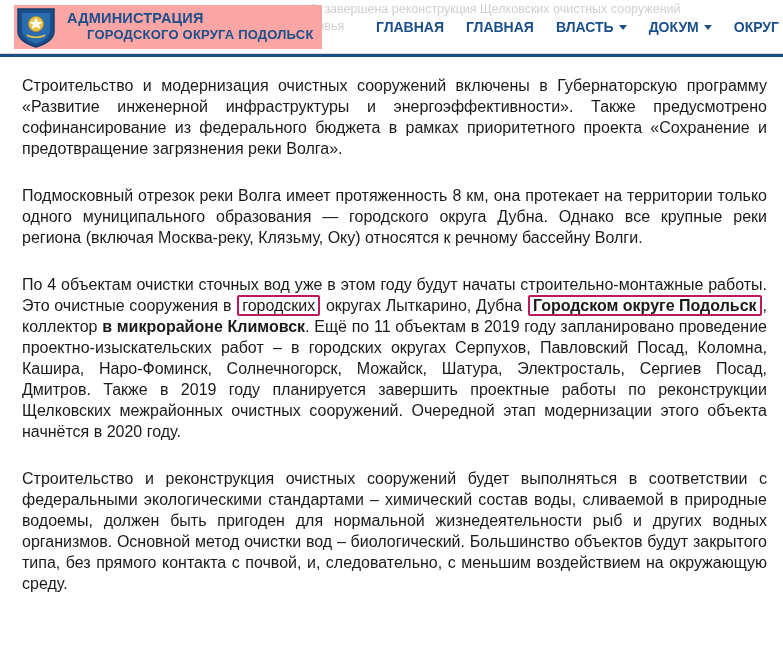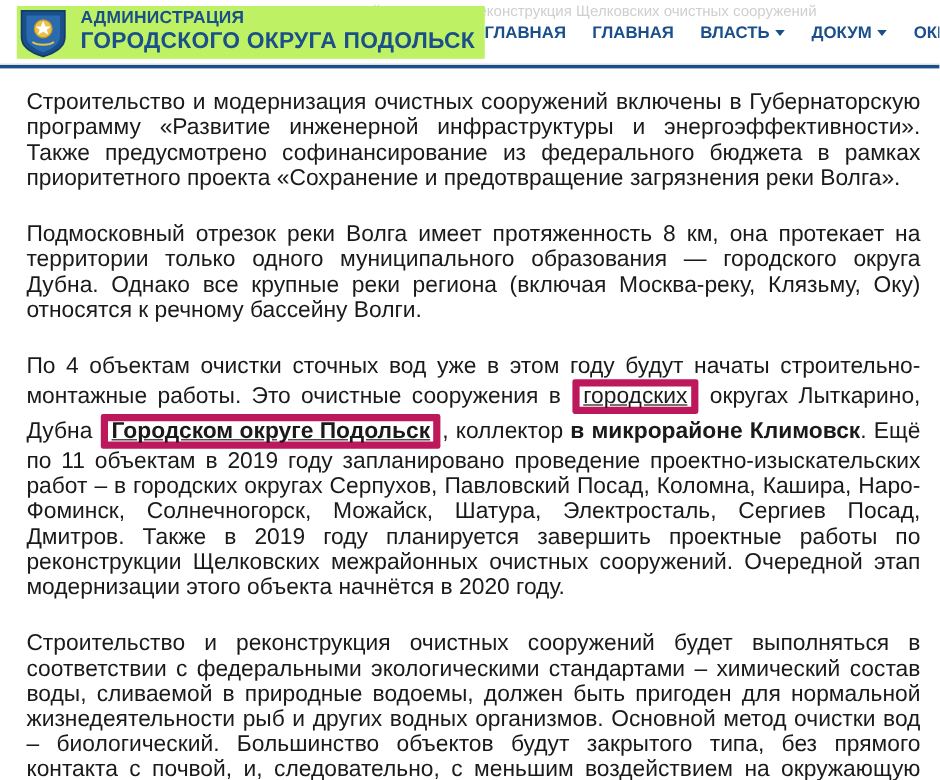--- a/index.html
+++ b/index.html
@@ -39,21 +39,21 @@
     overflow: hidden;
   }
   .ghost-line .l2 {
     display: block;
     margin-top: 3px;
   }
   .brand {
     display: flex;
     align-items: center;
     z-index: 2;
-    background: #bef264;
+    background: #fca5a5;
     padding-right: 8px;
   }
   .crest {
     width: 44px;
     height: 44px;
     flex: 0 0 44px;
     position: relative;
     margin-right: 9px;
   }
   .crest svg { display: block; }
@@ -61,25 +61,26 @@
     line-height: 1.18;
   }
   .brand-line1 {
     font-size: 14.5px;
     font-weight: bold;
     color: #1b4f8a;
     letter-spacing: .2px;
     white-space: nowrap;
   }
   .brand-line2 {
-    font-size: 19px;
+    font-size: 13px;
     font-weight: bold;
     color: #1b4f8a;
     letter-spacing: .2px;
     white-space: nowrap;
+    margin-left: 20px;
   }
   .main-nav {
     display: flex;
     align-items: center;
     gap: 22px;
     margin-left: auto;
     padding-right: 4px;
     z-index: 2;
     background: #fff;
   }
@@ -108,36 +109,35 @@
     width: 100%;
   }
 
   
   .article {
     padding: 18px 16px 0 22px;
     box-sizing: border-box;
   }
   p.para {
     margin: 0 0 26px 0;
-    font-size: 19px;
+    font-size: 16px;
     line-height: 21px;
     text-align: justify;
     color: #1a1a1a;
     font-family: "Liberation Sans", sans-serif;
   }
   p.para:last-of-type { margin-bottom: 0; }
 
   .hl {
-    border: 6px solid #be185d;
+    border: 2px solid #be185d;
     border-radius: 2px;
     padding: 0 3px;
     margin: 0 1px;
     display: inline-block;
     line-height: 17px;
-    text-decoration: underline;
   }
   .hl-bold { font-weight: bold; }
   .bold-red-free { font-weight: bold; }
 </style>
 </head>
 <body>
 
 <div class="site-header">
 
   <div class="ghost-line">

